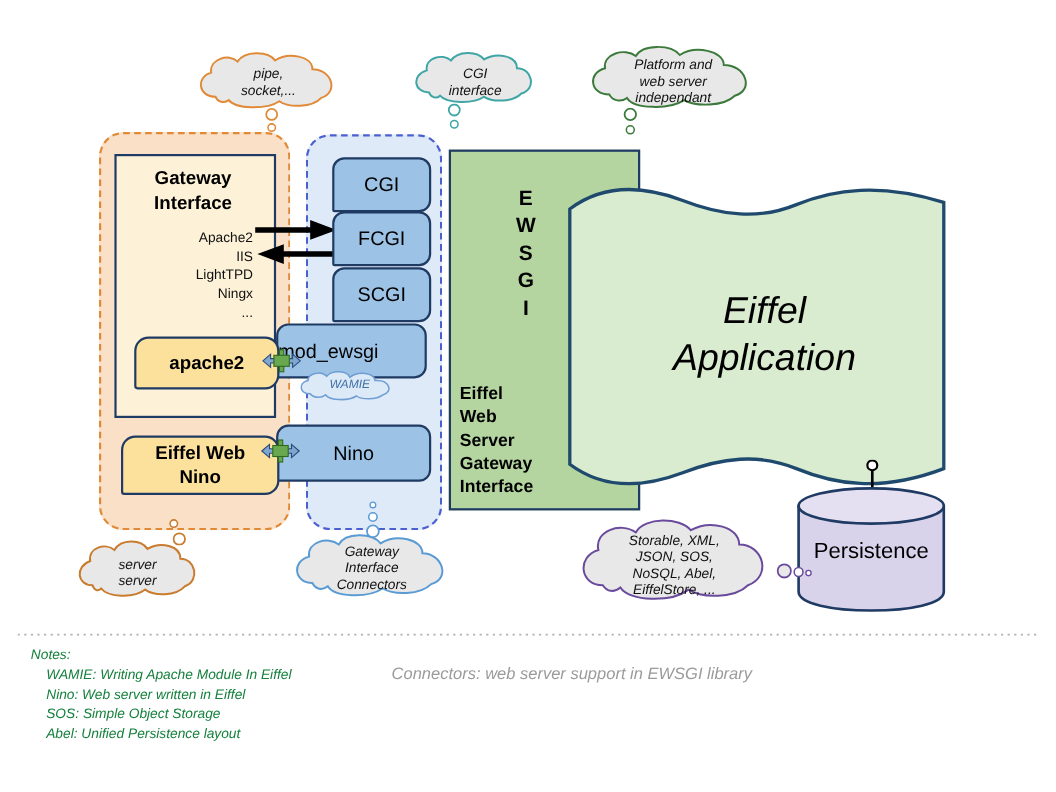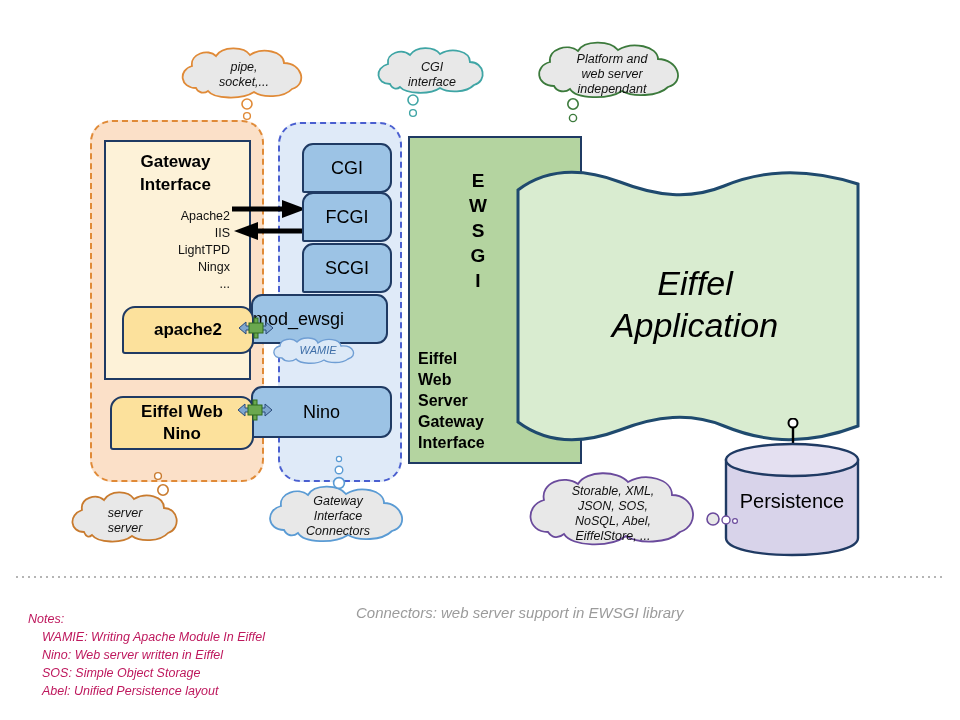--- a/index.html
+++ b/index.html
@@ -92,21 +92,21 @@
 
   
   .plug{width:38px;height:26px;}
   .plug-apache{left:237px;top:315px;}
   .plug-nino{left:236px;top:397px;}
 
   
   .divider{left:16px;top:576px;width:928px;height:2px;}
   .notes{
     left:28px;top:586px;width:700px;
-    font-size:12.5px;font-style:italic;color:#be185d;line-height:18px;margin-top:24px;
+    font-size:12.5px;font-style:italic;color:#15803d;line-height:18px;
   }
   .notes-col2{left:356px;top:604px;font-size:15px;font-style:italic;color:#9b9b9b;}
   .note-indent{padding-left:14px;}
 </style>
 </head>
 <body>
 
 <div id="stage">
 
   <div class="abs orange-container"></div>

